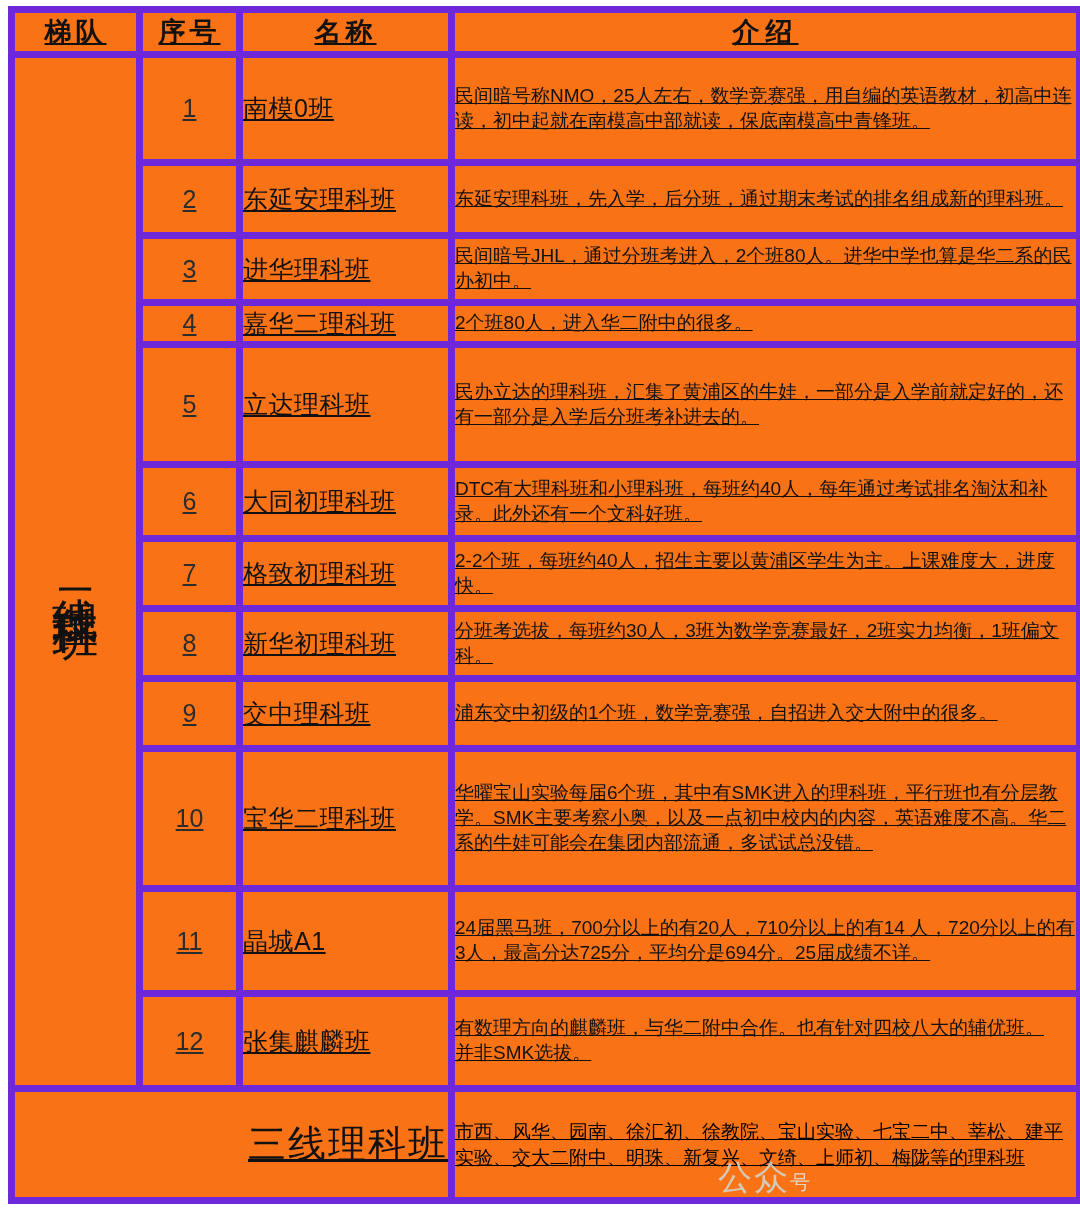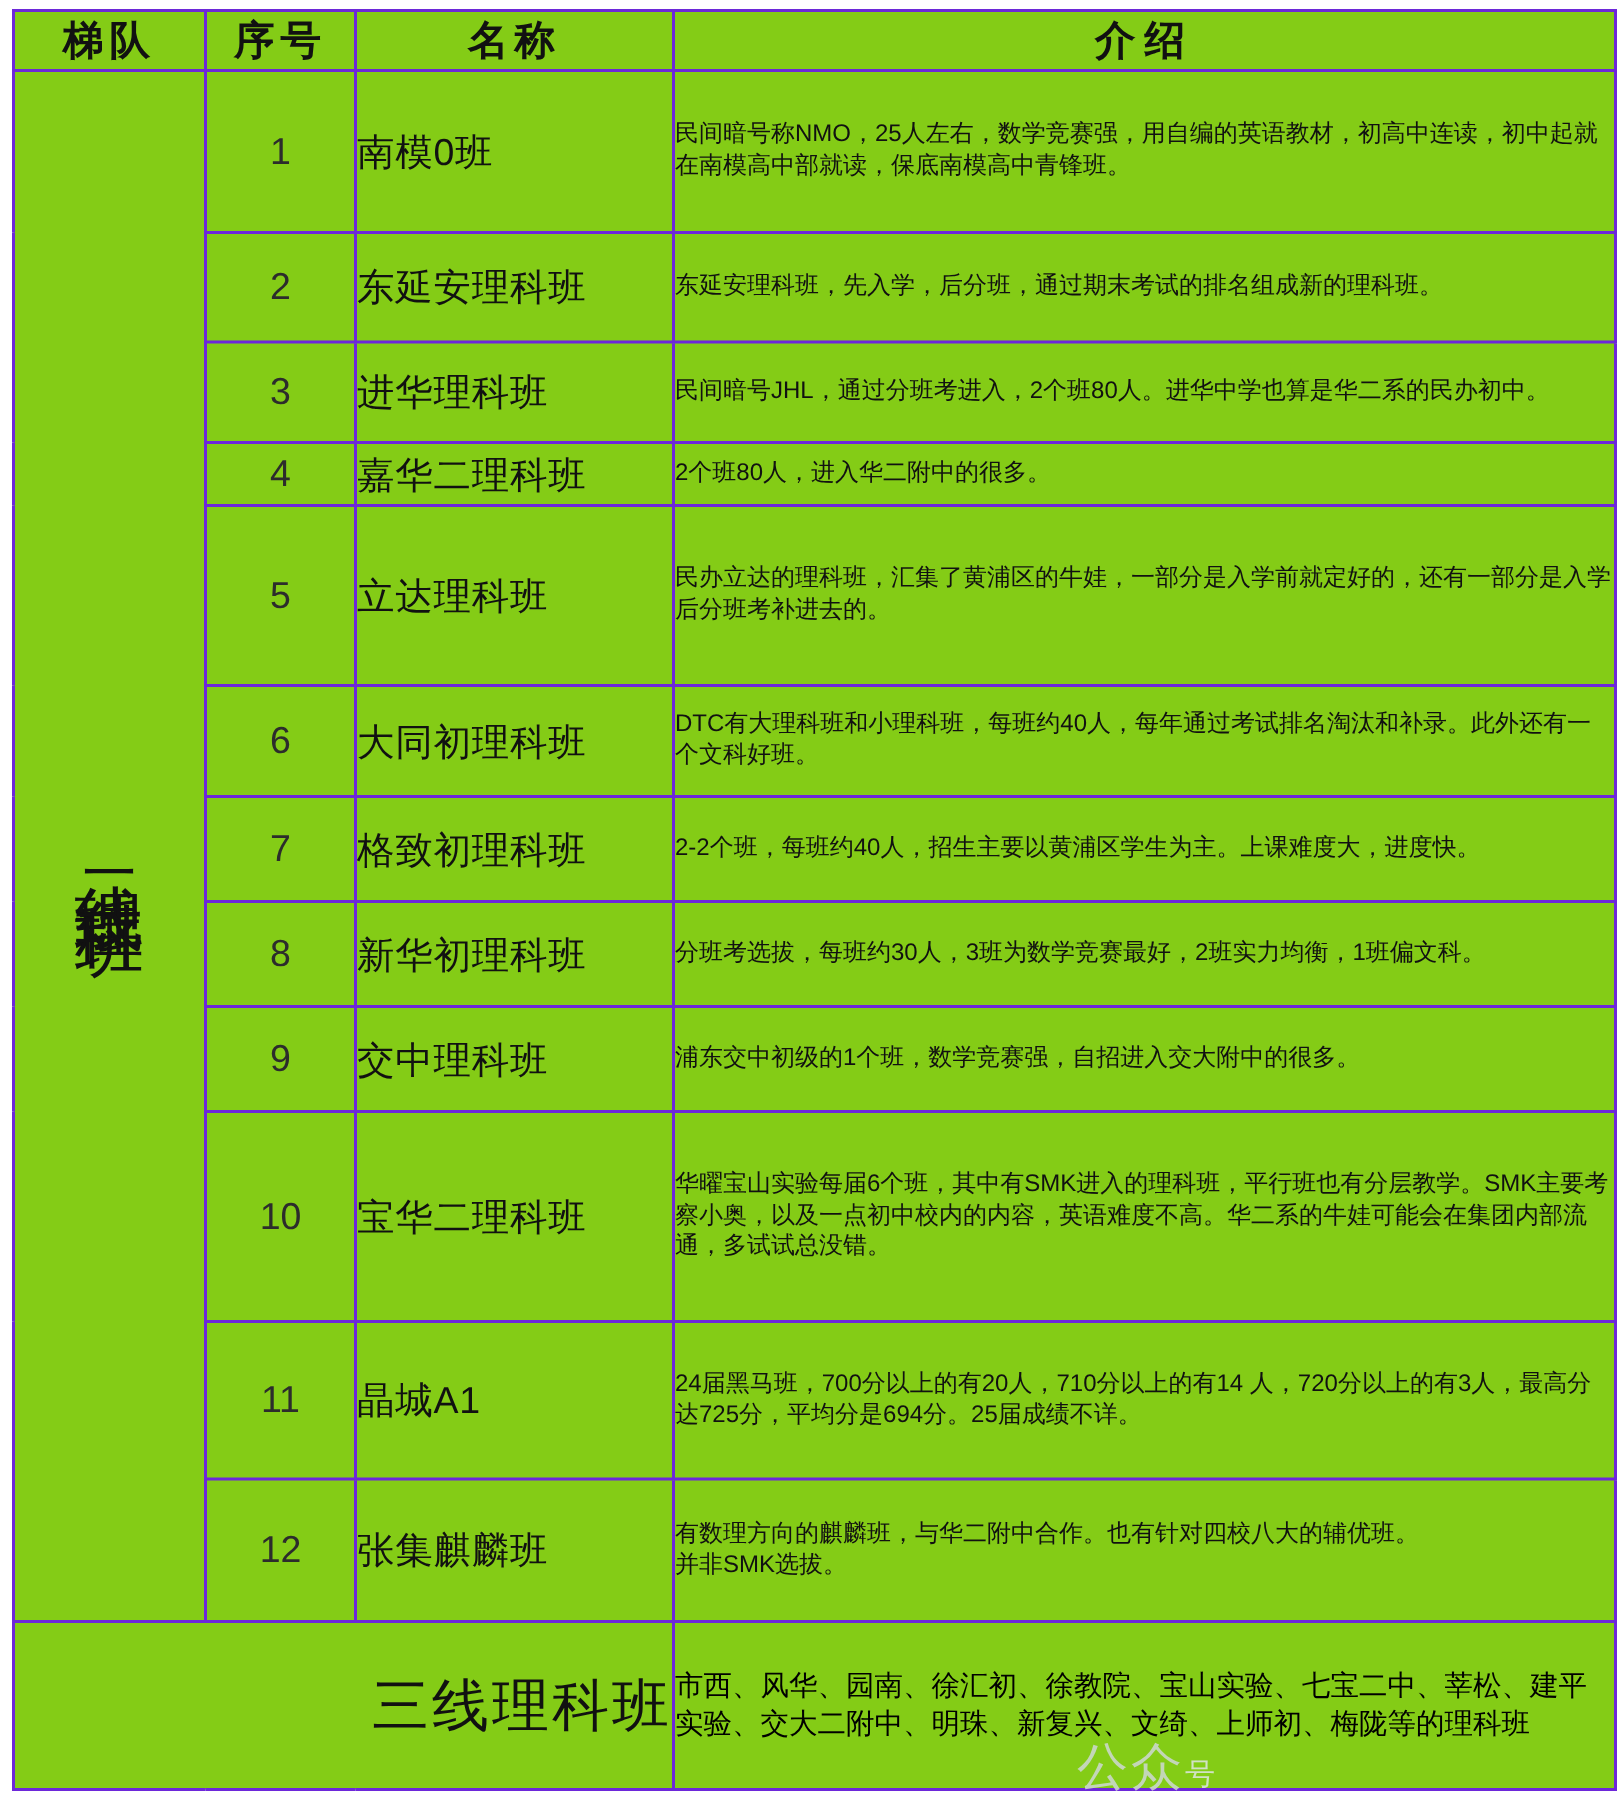--- a/index.html
+++ b/index.html
@@ -26,24 +26,25 @@
 
   table.tier-table {
     border-collapse: collapse;
     width: 1068px;
     margin: 6px 0 0 8px;
     table-layout: fixed;
   }
 
   table.tier-table td,
   table.tier-table th {
-    border: 2px solid #6d28d9;
+    border: 7px solid #6d28d9;
     padding: 0;
     vertical-align: middle;
-    background: #84cc16;
+    background: #f97316;
+    text-decoration: underline;
   }
 
   
   thead th {
     background: #5ce077;
     height: 38px;
     text-align: center;
     font-weight: bold;
     color: #111;
     font-size: 27px;
@@ -86,21 +87,21 @@
   }
 
   td.name-cell {
     font-size: 25px;
     color: #111;
     padding-left: 10px;
     letter-spacing: 0.5px;
   }
 
   td.intro-cell {
-    font-size: 16px;
+    font-size: 19px;
     line-height: 1.30;
     color: #111;
     padding: 3px 2px 3px 7px;
     text-align: left;
     letter-spacing: 0px;
     word-break: break-all;
   }
 
   
   td.tier3-label {

